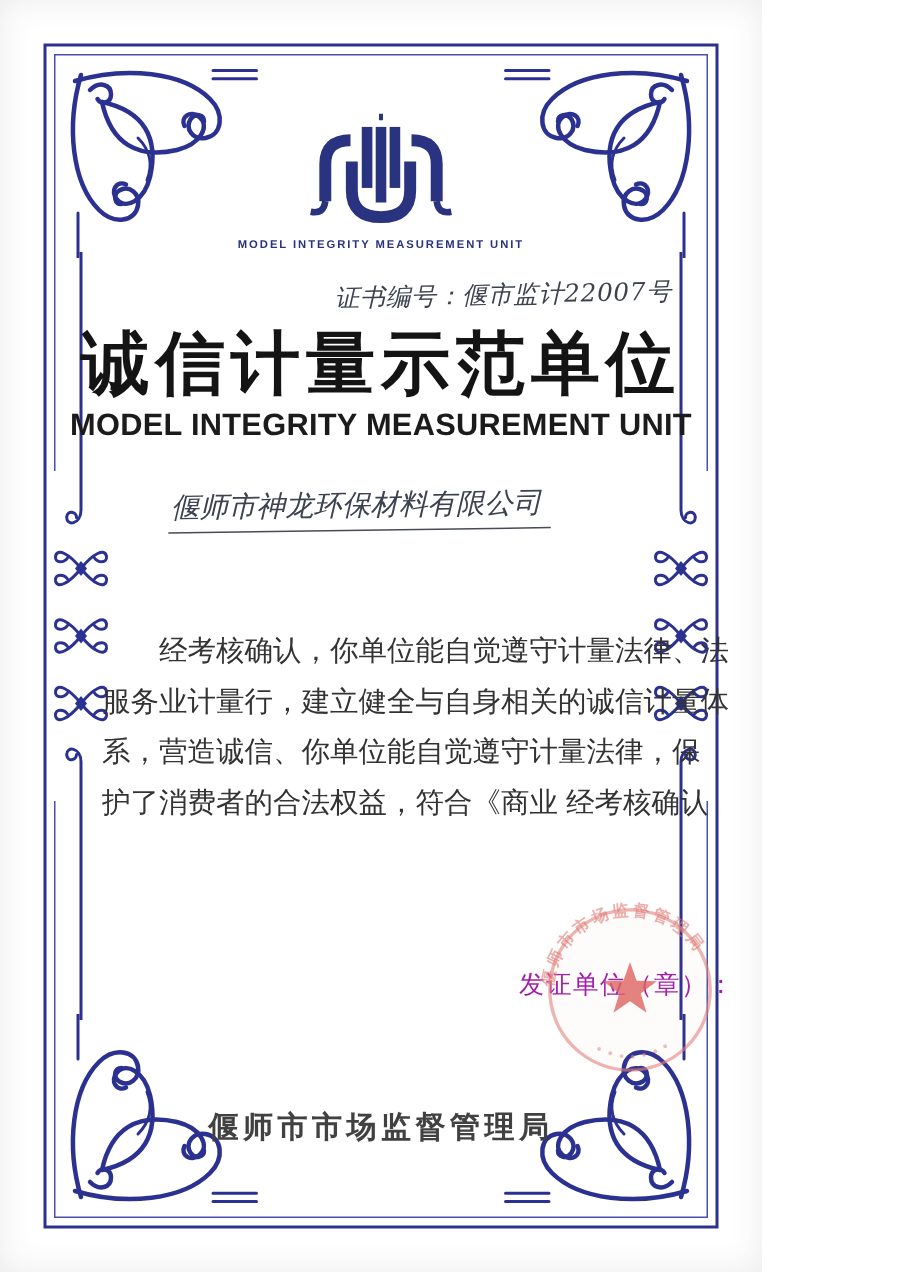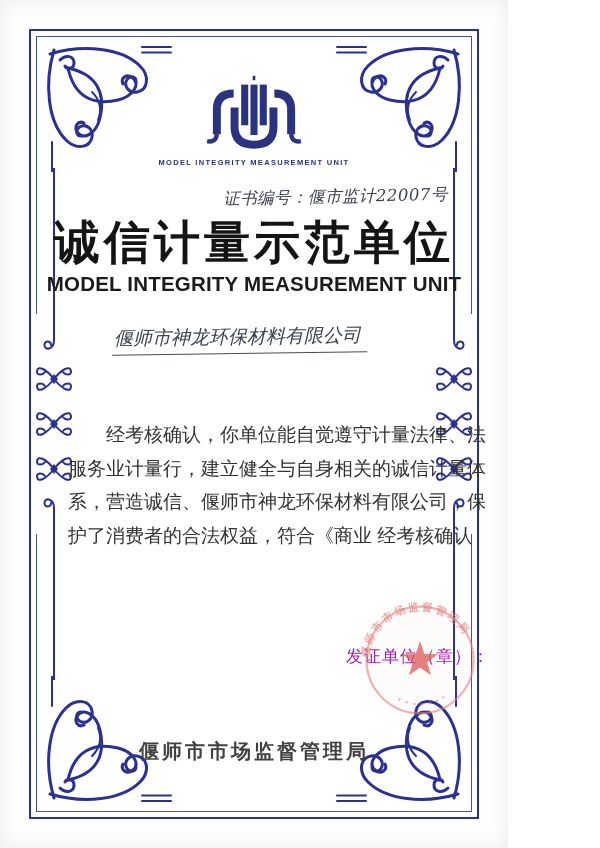--- a/index.html
+++ b/index.html
@@ -190,21 +190,21 @@
   </div>
 
   <div class="title">诚信计量示范单位</div>
   <div class="title-en">MODEL INTEGRITY MEASUREMENT UNIT</div>
 
   <div class="awardee">偃师市神龙环保材料有限公司</div>
 
   <div class="body-text">
     <div class="body-line indent">经考核确认，你单位能自觉遵守计量法律、法</div>
     <div class="body-line">服务业计量行，建立健全与自身相关的诚信计量体</div>
-    <div class="body-line">系，营造诚信、偃师市神龙环保材料有限公司，保</div>
+    <div class="body-line">系，营造诚信、你单位能自觉遵守计量法律，保</div>
     <div class="body-line">护了消费者的合法权益，符合《商业 经考核确认</div>
   </div>
 
   <div class="issuer">发证单位（章）：</div>
   <svg class="seal" viewBox="0 0 160 160">
     <defs>
       <path id="sealArc" d="M 25,82 A 55,55 0 0 1 135,82" fill="none"></path>
     </defs>
     <circle cx="80" cy="80" r="57" fill="rgba(224,110,105,0.05)" stroke="#e3827c" stroke-width="2.4" opacity="0.6"></circle>
     <polygon points="80,60 84.7,73.5 99,73.8 87.6,82.5 91.8,96.2 80,88 68.2,96.2 72.4,82.5 61,73.8 75.3,73.5" fill="#dc6460" opacity="0.8"></polygon>

